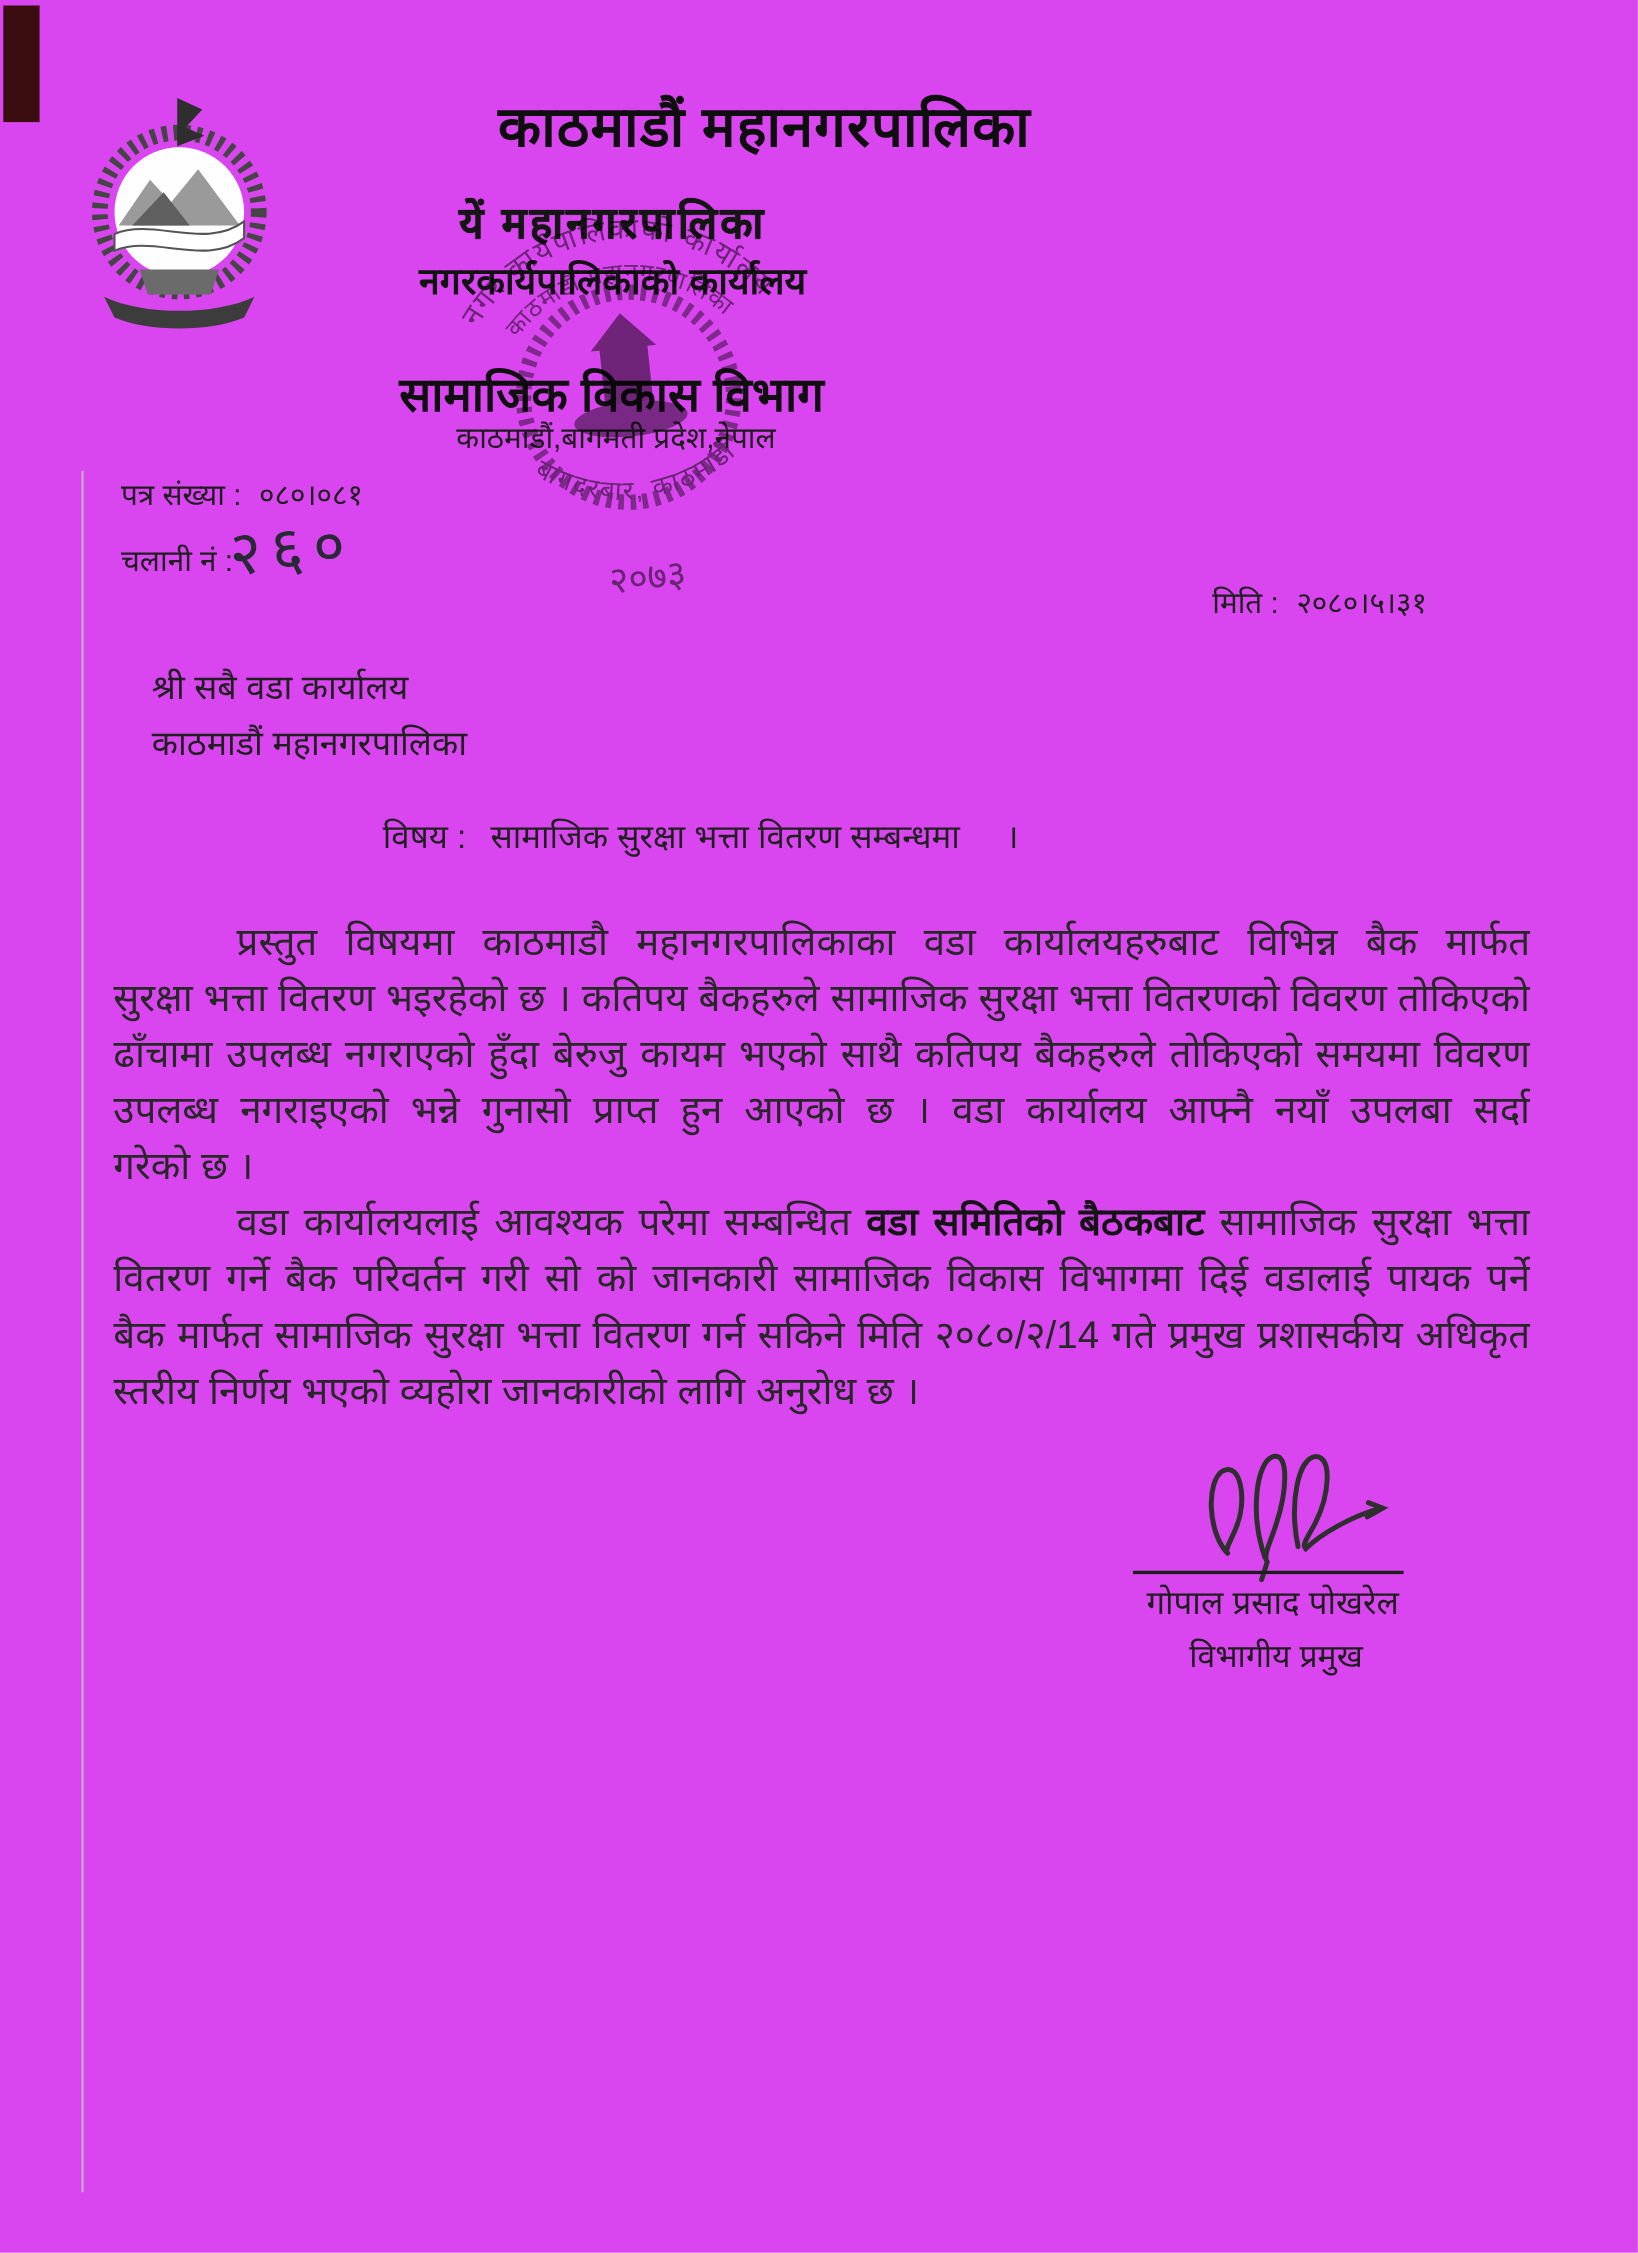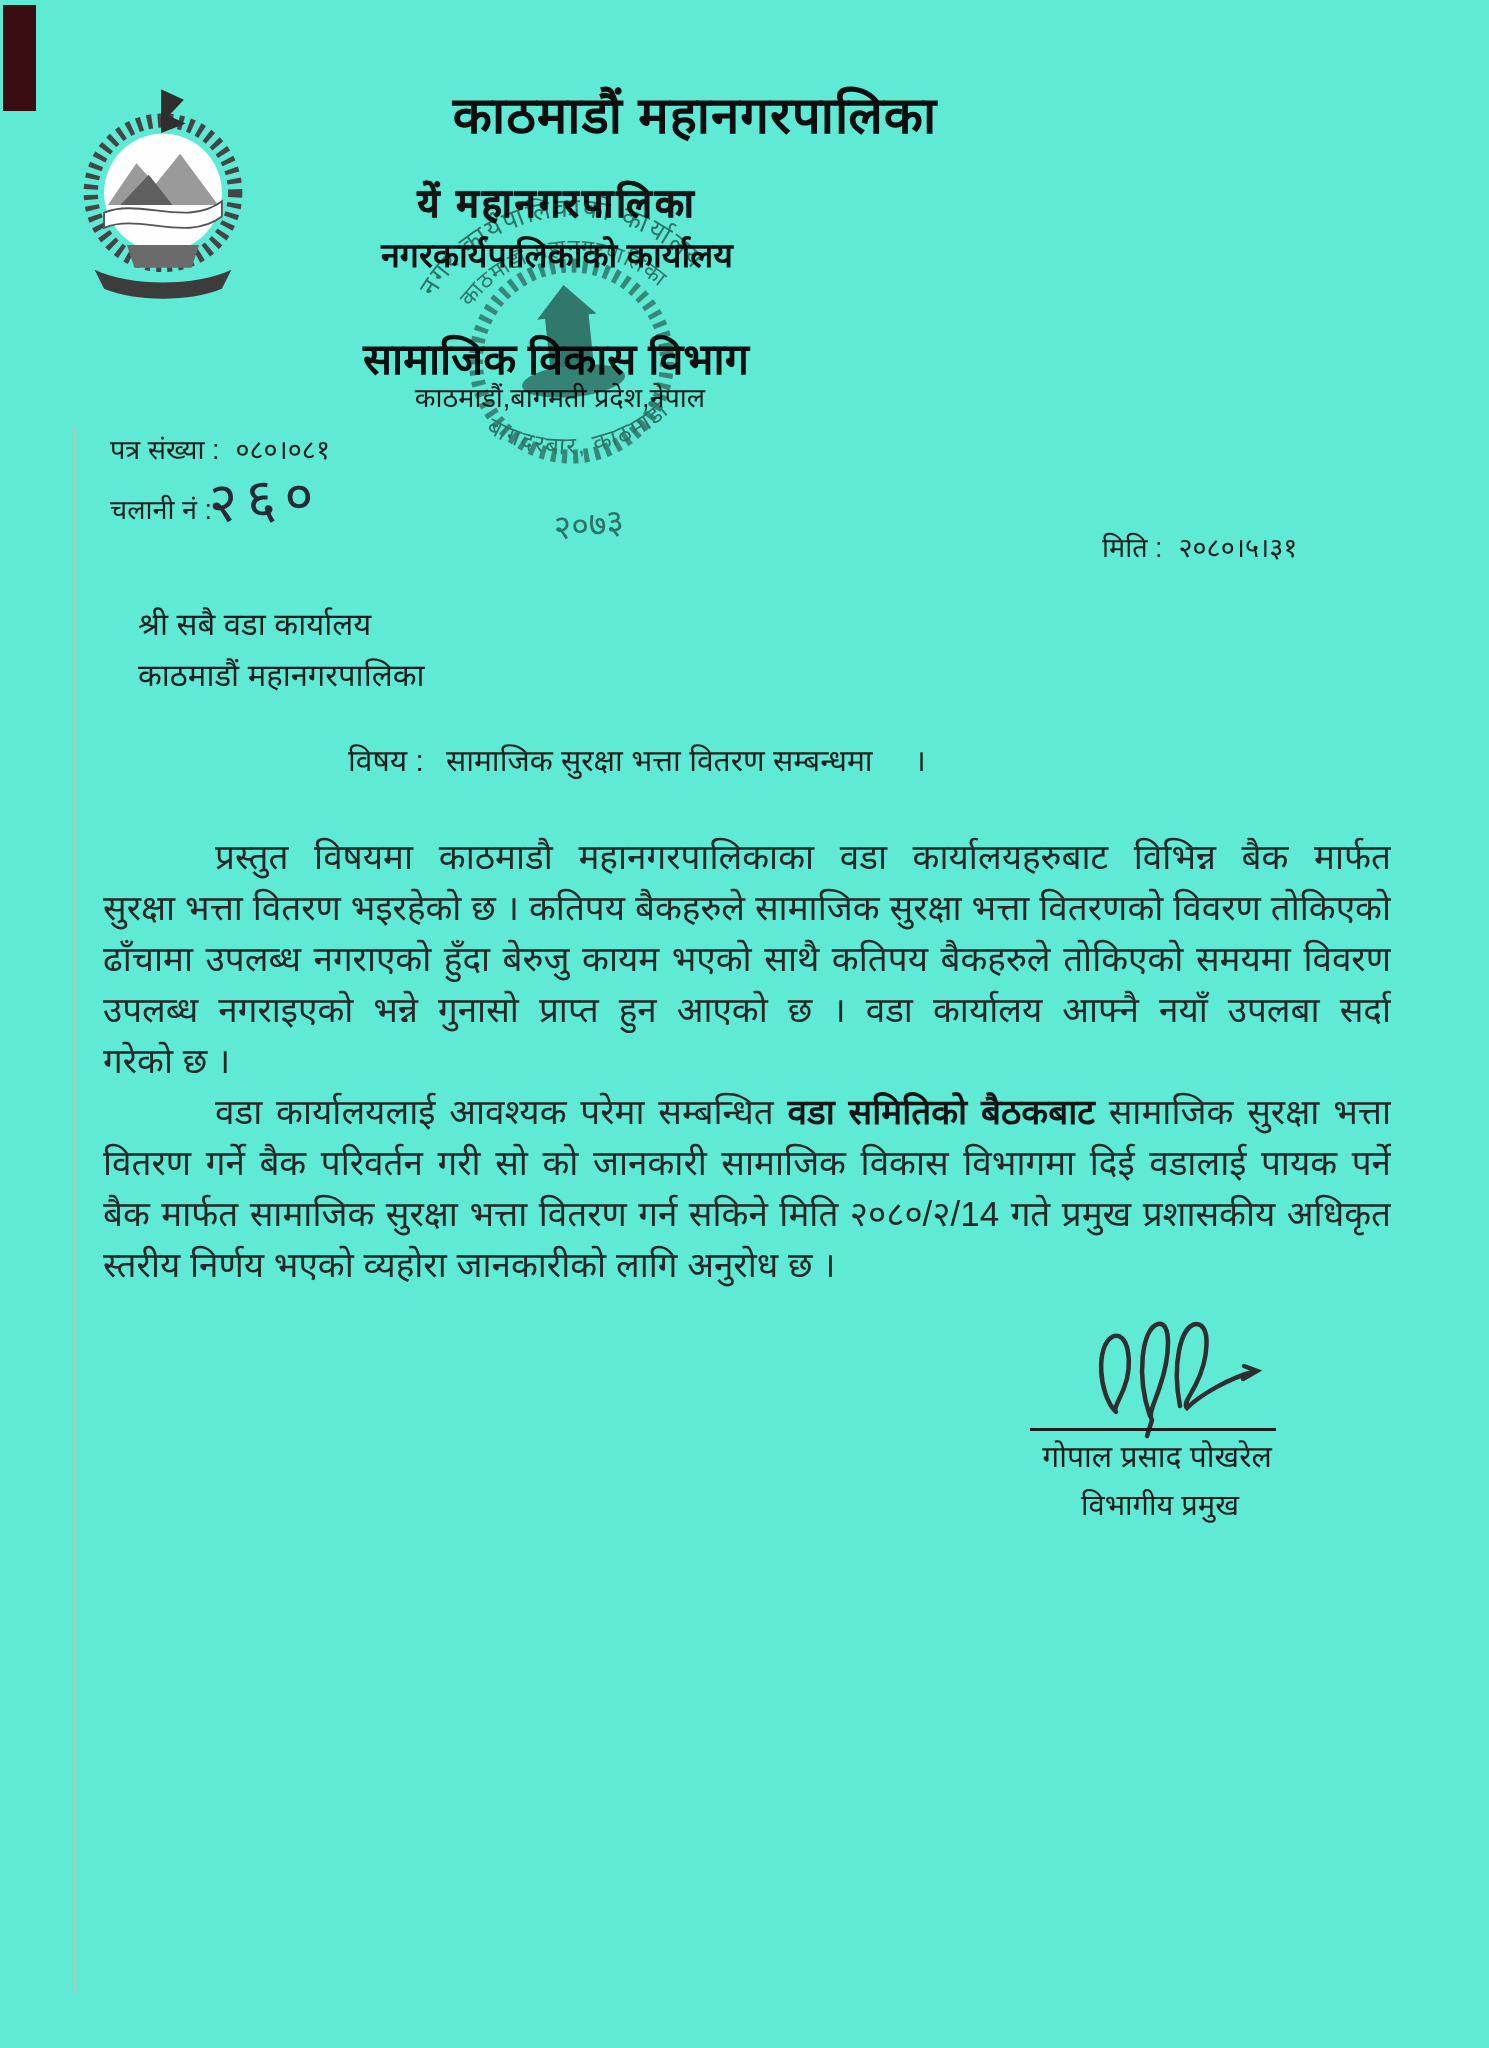--- a/index.html
+++ b/index.html
@@ -1,18 +1,18 @@
 <!DOCTYPE html>
 <html><head>
 <meta charset="utf-8">
 <style>
   html,body{margin:0;padding:0;background:#e8e8e8;}
   .page{
     position:relative;width:1489px;height:2048px;margin:0 auto;
-    background:#5eead4;overflow:hidden;
+    background:#d946ef;overflow:hidden;
     font-family:"Liberation Sans","DejaVu Sans",sans-serif;
     color:#262626;
   }
   
   .corner-artifact{position:absolute;left:3px;top:5px;width:33px;height:106px;background:#3a0e11;}
   .edge-line{position:absolute;left:74px;top:428px;width:2px;height:1565px;background:#c2bfbc;opacity:.85;}
 
   
   .emblem{position:absolute;left:68px;top:80px;width:190px;height:235px;}
   .hdr-title{position:absolute;top:78px;left:695px;transform:translateX(-50%);

